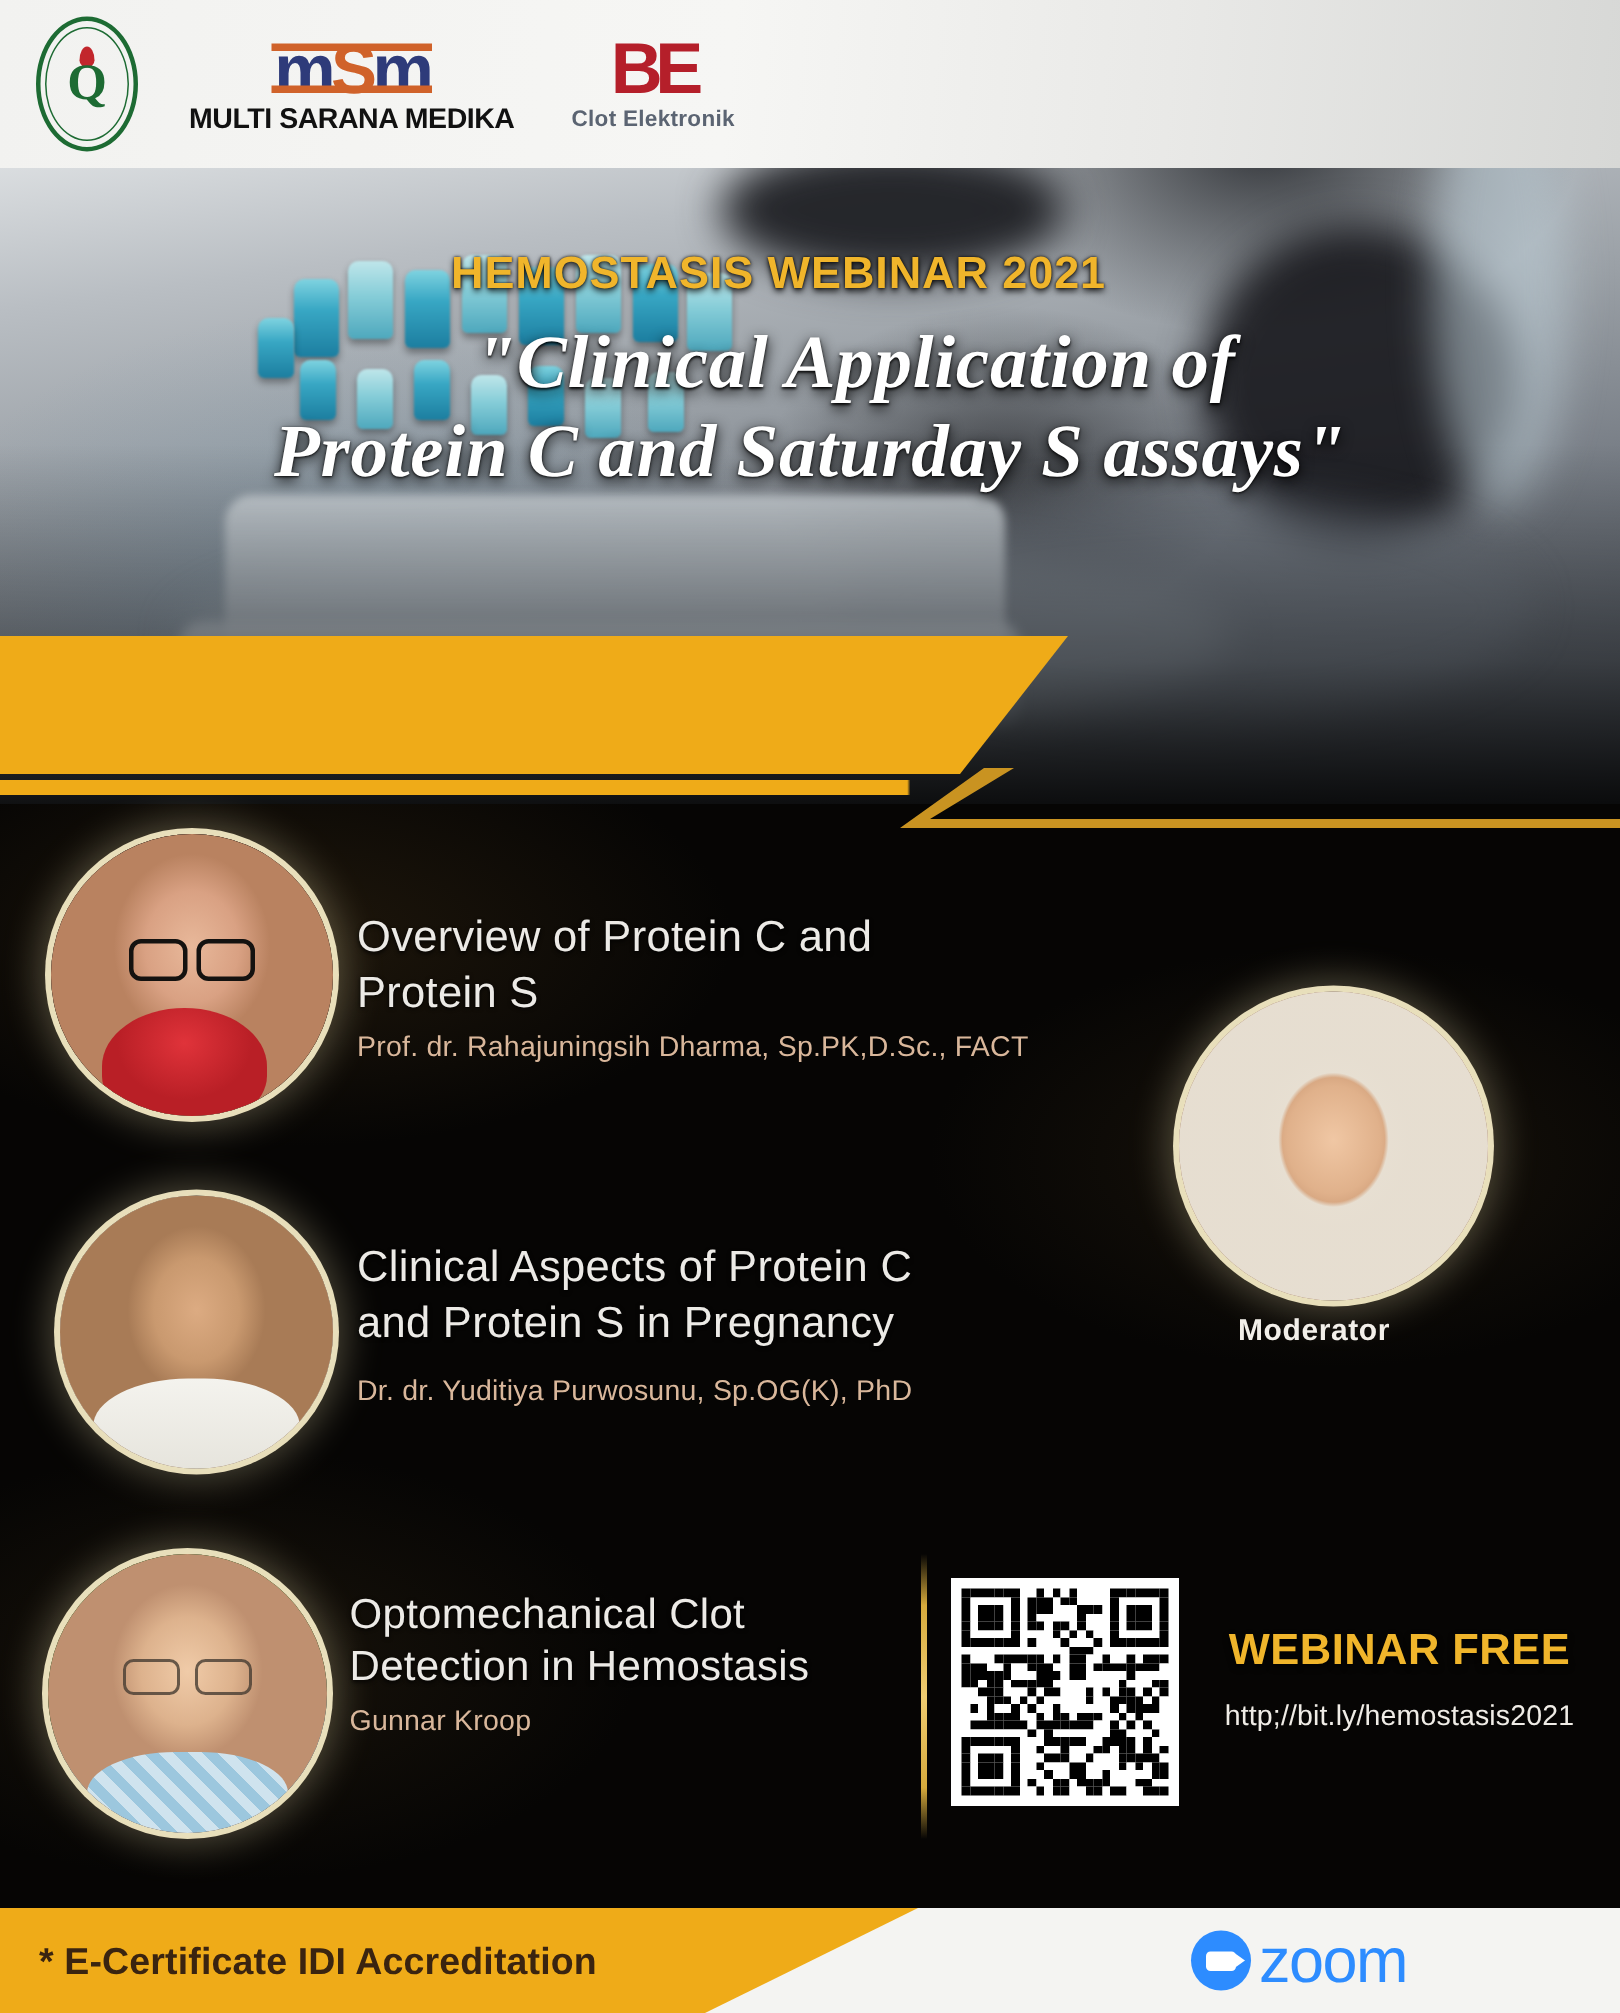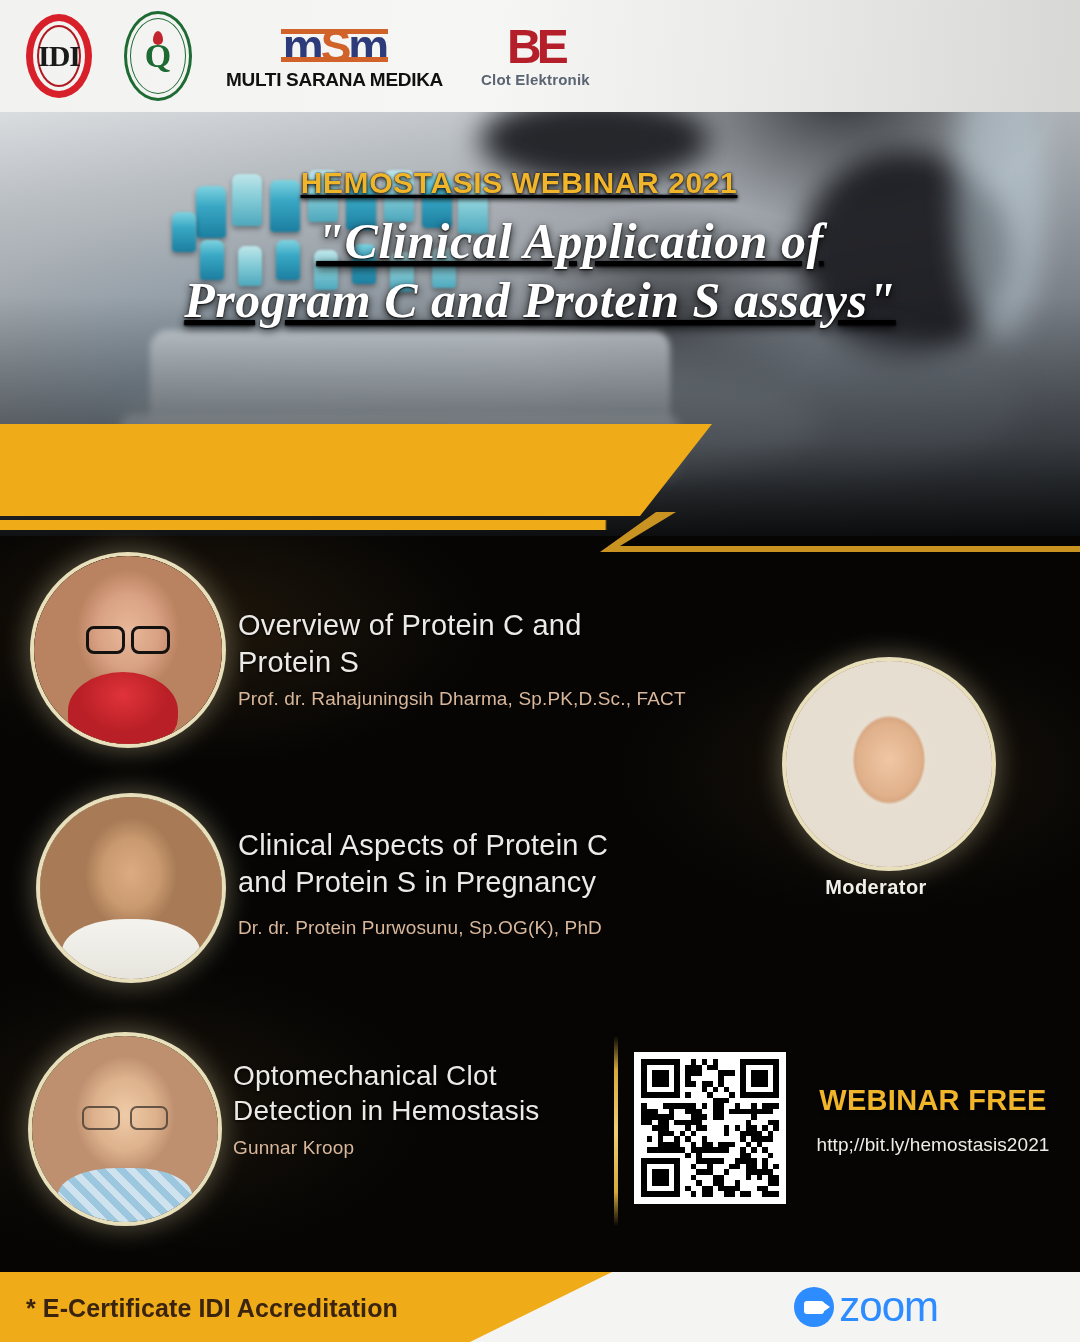--- a/index.html
+++ b/index.html
@@ -140,21 +140,21 @@
     background: linear-gradient(180deg, rgba(175,183,190,.8), rgba(120,128,136,.7));
     border-radius: 14px; filter: blur(4px);
   }
   .hero .veil {
     position: absolute; inset: 0;
     background: linear-gradient(180deg, rgba(0,0,0,0) 55%, rgba(0,0,0,.35) 82%, rgba(0,0,0,.85) 100%);
   }
   
   .hero-title-wrap {
     position: absolute; left: 0; top: 168px; width: 1080px;
-    text-align: center; z-index: 4; text-decoration: underline;
+    text-align: center; z-index: 4;
   }
   .webinar-kicker {
     font: 900 30px/1 "Liberation Sans", sans-serif;
     color: #f0b52b; letter-spacing: 0.6px;
     text-shadow: 0 2px 4px rgba(0,0,0,.85), 0 0 2px rgba(0,0,0,.9);
     margin-right: 42px;
   }
   .main-title {
     font: italic 700 50px/1.18 "Liberation Serif", serif;
     color: #ffffff; margin-top: 14px;
@@ -422,30 +422,25 @@
     <div class="vial sm lt" style="left:390px;top:252px"></div>
     <div class="vial sm" style="left:172px;top:212px"></div>
     <div class="vial sm lt" style="left:432px;top:248px"></div>
     <div class="veil"></div>
   </div>
 
   <div class="hero-title-wrap">
     <div class="webinar-kicker">HEMOSTASIS WEBINAR 2021</div>
     <div class="main-title">
       <span class="l1">"Clinical Application of</span>
-      <span class="l2">Program C and Protein S assays"</span>
+      <span class="l2">Protein C and Saturday S assays"</span>
     </div>
   </div>
 
   <div class="logo-bar">
-    <div class="logo-idi">
-      <div class="ring-out"></div>
-      <div class="ring-in"></div>
-      <div class="mark">IDI</div>
-    </div>
     <div class="logo-pds">
       <div class="oval-out"></div>
       <div class="oval-in"></div>
       <div class="flame"></div>
       <div class="glyph">Q</div>
     </div>
     <div class="logo-msm">
       <div class="msm-mark"><span>m</span><span class="s">S</span><span>m</span></div>
       <div class="msm-text">MULTI SARANA MEDIKA</div>
     </div>
@@ -477,21 +472,21 @@
 
   <div class="avatar" id="av2">
     <div class="face"></div>
     <div class="coat"></div>
   </div>
   <div class="topic" id="topic2">
     <div class="t-title">
       <span>Clinical Aspects of Protein C</span><br>
       <span>and Protein S in Pregnancy</span>
     </div>
-    <div class="t-speaker">Dr. dr. Protein Purwosunu, Sp.OG(K), PhD</div>
+    <div class="t-speaker">Dr. dr. Yuditiya Purwosunu, Sp.OG(K), PhD</div>
   </div>
 
   <div class="avatar" id="av4">
     <div class="face"></div>
     <div class="veil2"></div>
   </div>
   <div class="moderator-block">
     <div class="mod-role">Moderator</div>
   </div>
 

